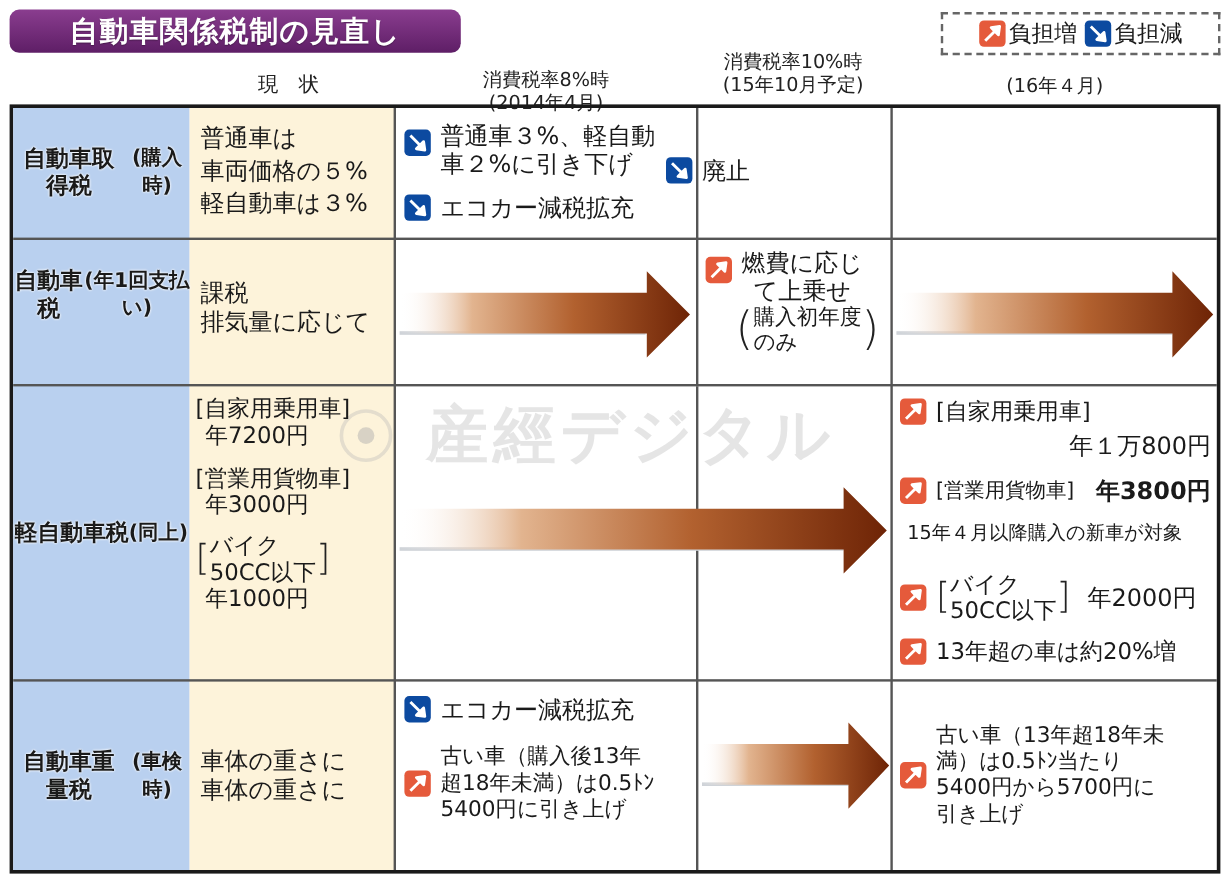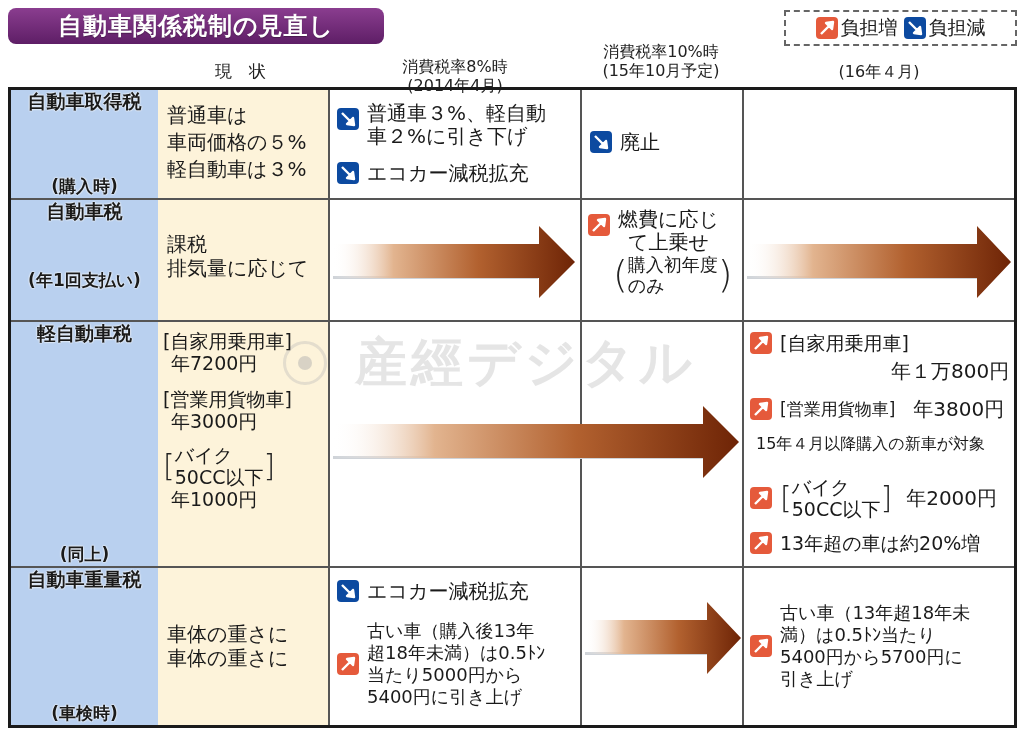--- a/index.html
+++ b/index.html
@@ -39,22 +39,22 @@
     border: 3px solid #1a1a1a;
   }
   .cell { position: absolute; border-color: #555; }
   .label-col { background: #b9d0ef; }
   .current-col { background: #fdf3da; }
 
   .hline { position: absolute; height: 2px; background: #555; }
   .vline { position: absolute; width: 2px; background: #555; }
 
   .row-label {
-    position: absolute; left: 0; width: 147px; display: flex; flex-direction: column;
-    align-items: center; justify-content: space-between; text-align: center;
+    position: absolute; left: 0; width: 147px; display: flex; flex-direction: row;
+    align-items: center; justify-content: center; text-align: center;
     font-size: 19px; line-height: 23px; font-weight: bold;
     text-shadow: 0 0 2px #fff, 0 0 2px #fff;
   }
   .row-label .sub { font-size: 17px; font-weight: bold; }
 
   .txt { position: absolute; font-size: 19px; line-height: 22px; }
 
   .entry { position: absolute; display: flex; align-items: flex-start; gap: 8px; font-size: 19px; line-height: 22px; }
   .entry.center { align-items: center; }
 
@@ -162,21 +162,21 @@
     </div>
   </div>
   <div class="entry center" style="left:326px; top:72px;">
     <span class="icon down">
       <svg viewBox="0 0 22 22">
           <path d="M5 5 L13 13 L10 16 L17 17 L16 10 L13 13" fill="#fff" stroke="#fff" stroke-width="2.4" stroke-linejoin="round"></path>
         </svg>
     </span>
     <span style="font-size:20px;">エコカー減税拡充</span>
   </div>
-  <div class="entry center" style="left:579px; top:41px;text-align:right;">
+  <div class="entry center" style="left:544px; top:41px;text-align:right;">
     <span class="icon down">
       <svg viewBox="0 0 22 22">
           <path d="M5 5 L13 13 L10 16 L17 17 L16 10 L13 13" fill="#fff" stroke="#fff" stroke-width="2.4" stroke-linejoin="round"></path>
         </svg>
     </span>
     <span style="font-size:20px;">廃止</span>
   </div>
 
   <div class="row-label" style="top:110px; height:92px;">
     <span>自動車税</span>
@@ -247,21 +247,21 @@
     <span>[自家用乗用車]</span>
   </div>
   <div class="txt" style="left:880px; top:270px; font-size:20px;">年１万800円</div>
   <div class="entry center" style="left:739px; top:308px;">
     <span class="icon up">
       <svg viewBox="0 0 22 22">
           <path d="M5 17 L13 9 L10 6 L17 5 L16 12 L13 9" fill="#fff" stroke="#fff" stroke-width="2.4" stroke-linejoin="round"></path>
         </svg>
     </span>
     <span style="font-size:17px;">[営業用貨物車]</span>
-    <span style="margin-left:10px; font-size:20px;">年3800円</span>
+    <span style="margin-left:10px; font-size:20px;font-weight:bold;">年3800円</span>
   </div>
   <div class="txt" style="left:745px; top:343px; font-size:16px;">15年４月以降購入の新車が対象</div>
   <div class="entry center" style="left:739px; top:386px;">
     <span class="icon up">
       <svg viewBox="0 0 22 22">
           <path d="M5 17 L13 9 L10 6 L17 5 L16 12 L13 9" fill="#fff" stroke="#fff" stroke-width="2.4" stroke-linejoin="round"></path>
         </svg>
     </span>
     <div class="paren-wrap">
       <span class="paren" style="font-size:30px;">[</span>
@@ -300,21 +300,20 @@
   </div>
   <div class="entry center" style="left:326px; top:530px;">
     <span class="icon up">
       <svg viewBox="0 0 22 22">
           <path d="M5 17 L13 9 L10 6 L17 5 L16 12 L13 9" fill="#fff" stroke="#fff" stroke-width="2.4" stroke-linejoin="round"></path>
         </svg>
     </span>
     <div style="font-size:18px; line-height:22px;">
       <div>古い車（購入後13年</div>
       <div>超18年未満）は0.5ﾄﾝ</div>
-      <div>当たり5000円から</div>
       <div>5400円に引き上げ</div>
     </div>
   </div>
   <svg class="arrow" style="left:572px; top:508px;" width="160" height="80" viewBox="0 0 160 80">
     <rect x="2" y="54" width="122" height="3" fill="#cfd3d8"></rect>
     <path d="M2 22 L124 22 L124 4 L158 40 L124 76 L124 56 L2 56 Z" fill="url(#arrowGrad)"></path>
   </svg>
   <div class="entry center" style="left:739px; top:512px;">
     <span class="icon up">
       <svg viewBox="0 0 22 22">

